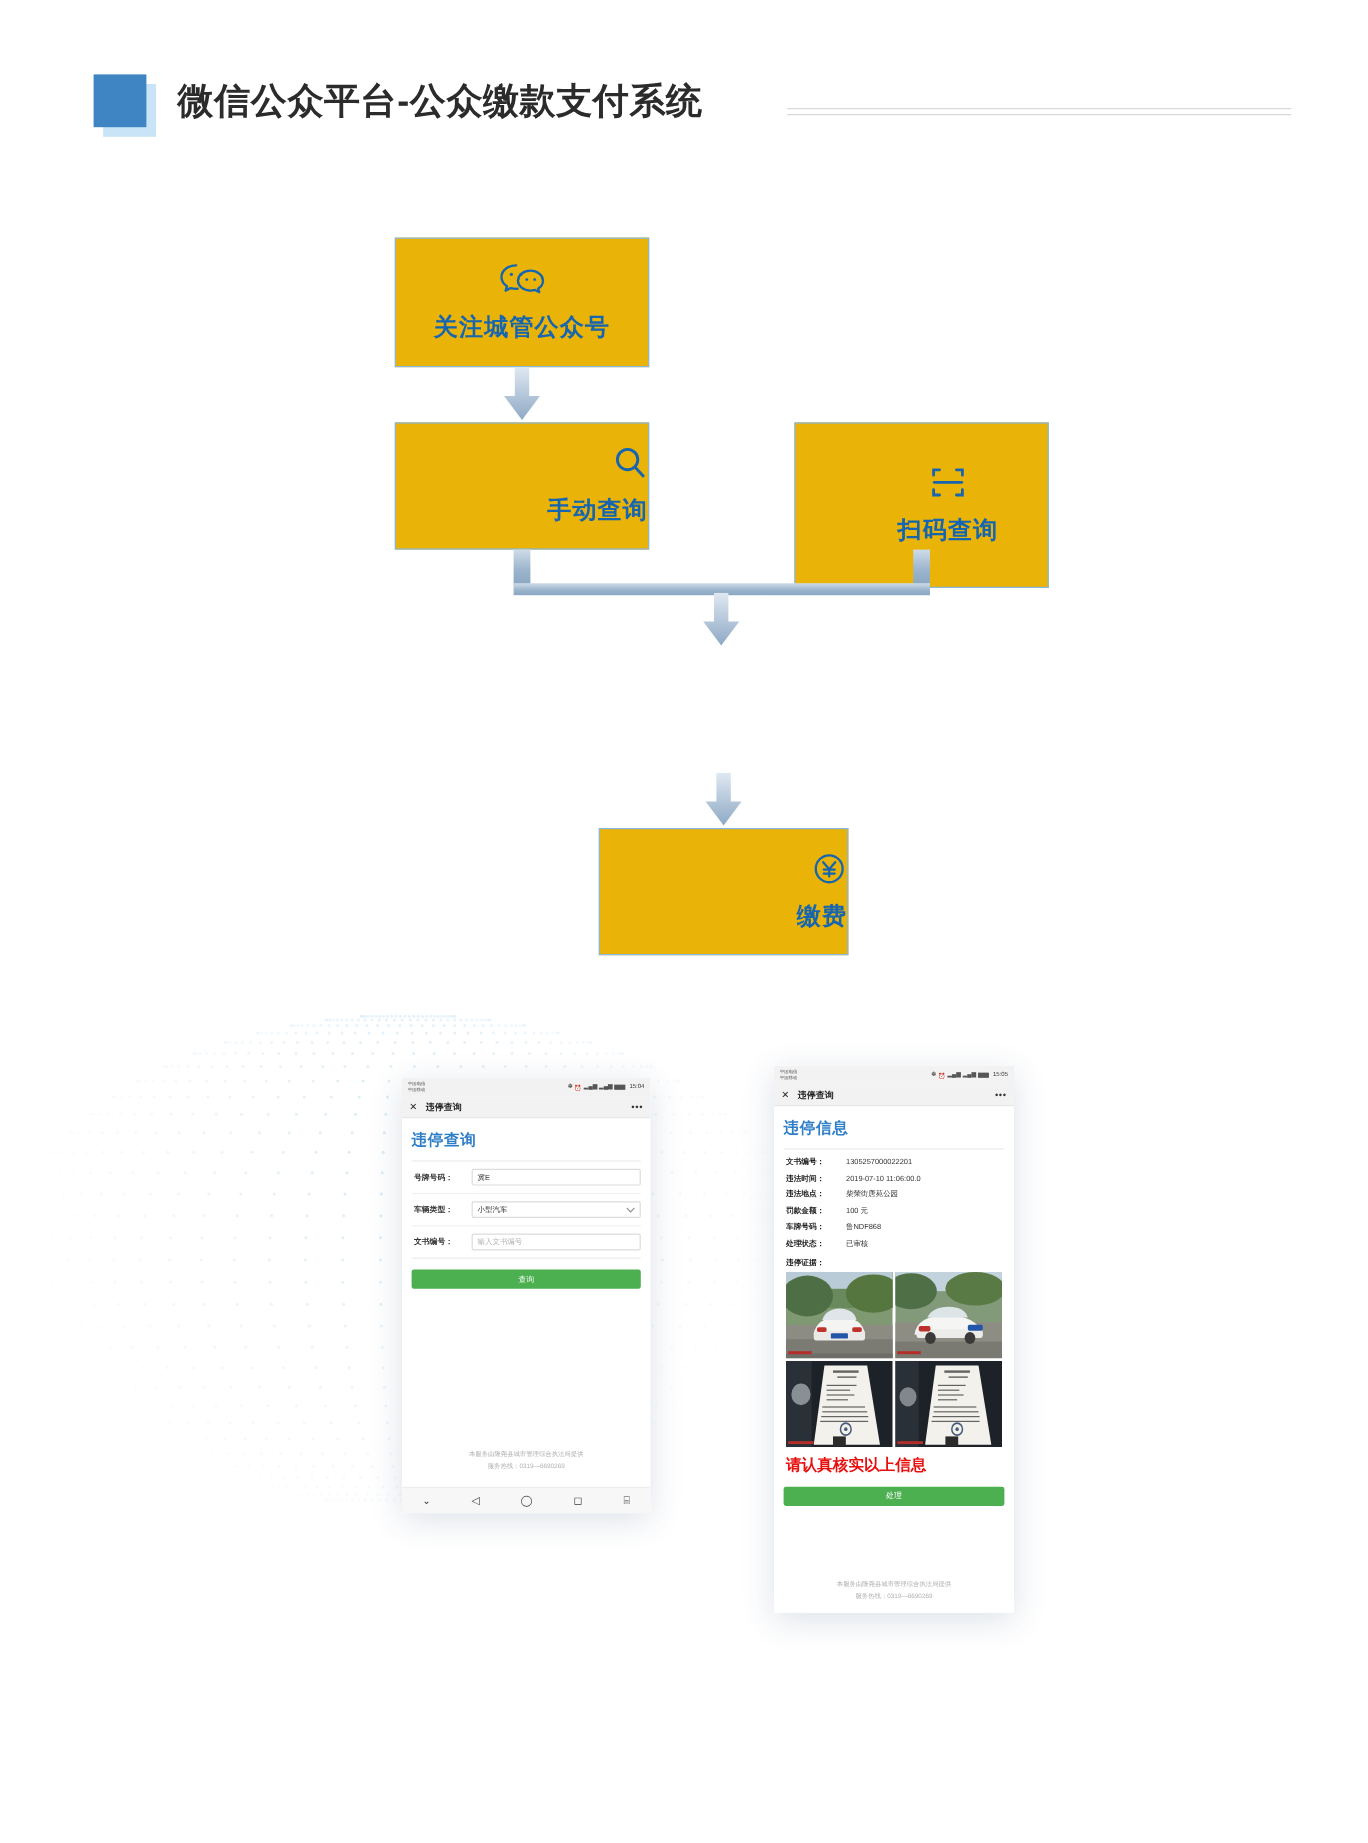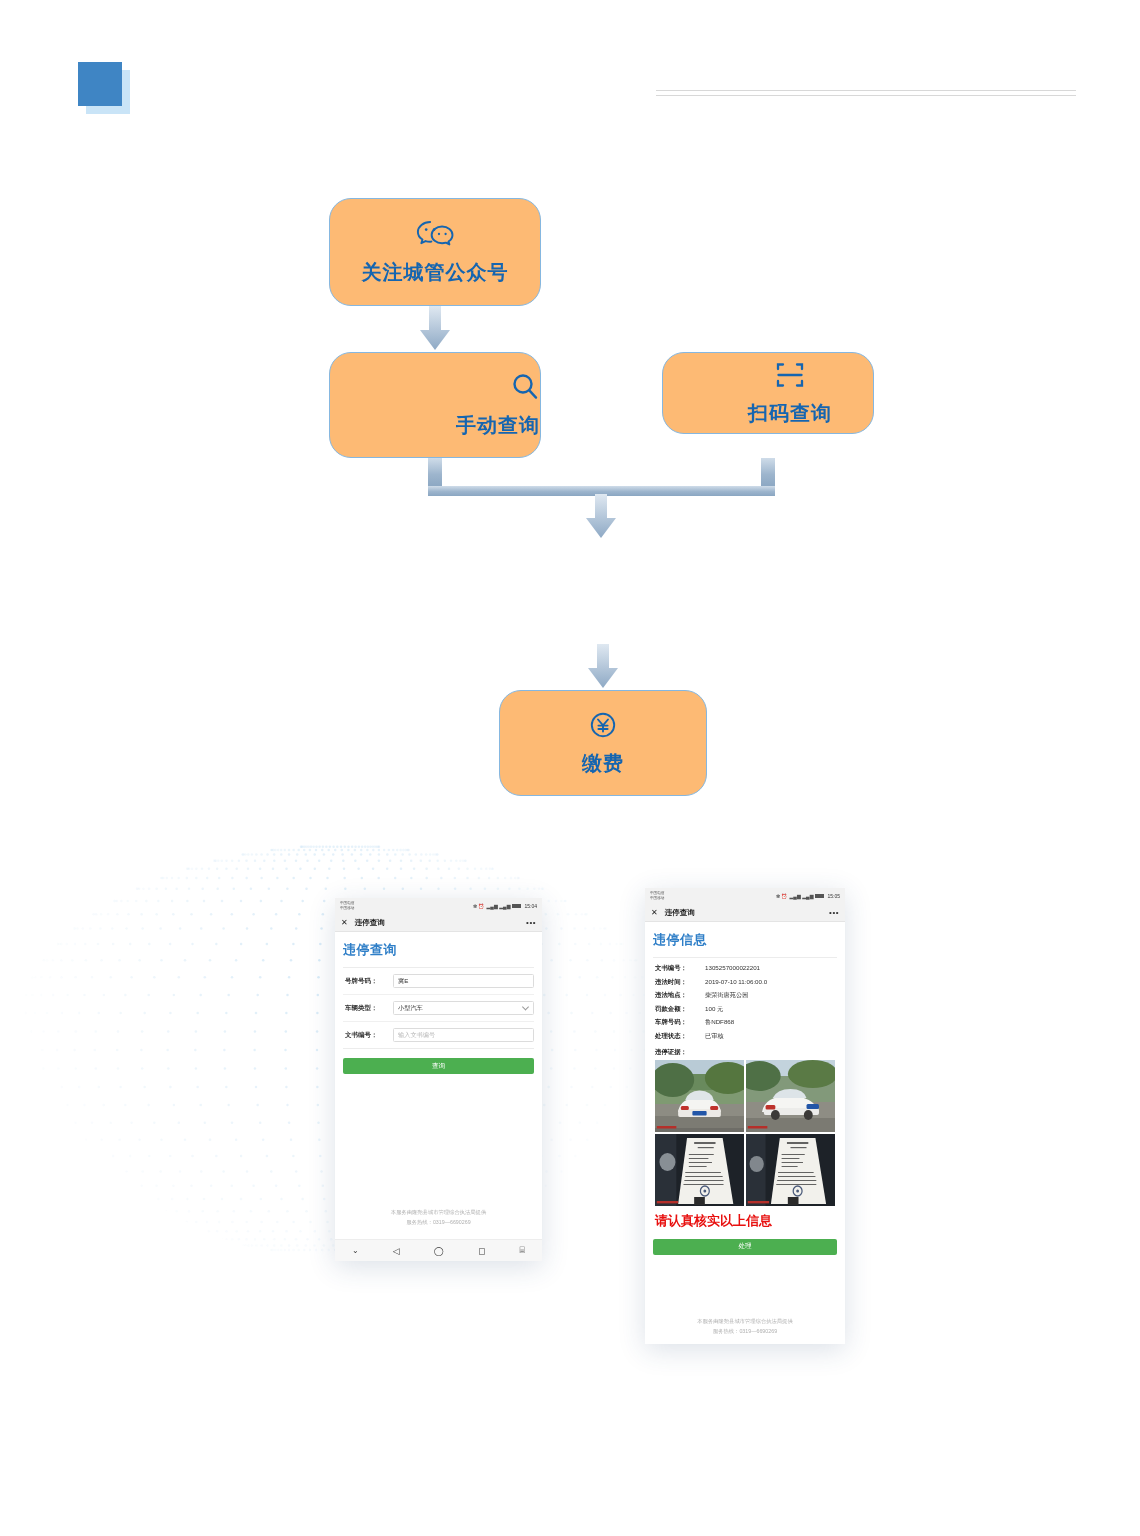--- a/index.html
+++ b/index.html
@@ -33,36 +33,36 @@
     white-space: nowrap;
   }
   .header-rules { position: absolute; left: 656px; top: 90px; width: 420px; }
   .header-rules .rule { height: 1px; background: #d8d8d8; }
   .header-rules .rule + .rule { margin-top: 4px; }
 
   
   .flow { position: absolute; left: 0; top: 0; width: 1140px; height: 820px; }
   .node {
     position: absolute;
-    background: #fdba74;
+    background: #eab308;
     border: 1.5px solid #85b7e0;
-    border-radius: 22px;
+    border-radius: 0;
     display: flex; flex-direction: column;
     align-items: center; justify-content: center;
     color: #1a5fa8;
   }
   .node .node-icon { display: block; margin-bottom: 6px; }
   .node .node-label {
     font-size: 20px; font-weight: bold; color: #1565b0; letter-spacing: 1px;
   }
   #node-follow   { left: 329px; top: 198px;  width: 212px; height: 108px; }
   #node-manual   { left: 329px; top: 352px;  width: 212px; height: 106px; align-items: flex-end; }
-  #node-scan     { left: 662px; top: 352px;  width: 212px; height: 82px; padding-left: 44px; }
+  #node-scan     { left: 662px; top: 352px;  width: 212px; height: 138px; padding-left: 44px; }
   #node-detail   { left: 496px; top: 536px;  width: 208px; height: 106px; }
-  #node-pay      { left: 499px; top: 690px;  width: 208px; height: 106px; }
+  #node-pay      { left: 499px; top: 690px;  width: 208px; height: 106px; align-items: flex-end; }
 
   .arrow { position: absolute; }
   .connector-line {
     position: absolute;
     background: linear-gradient(to bottom, #cfdce9 0%, #9db5cd 55%, #8aa6c2 100%);
   }
 
   
   .phone {
     position: absolute;
@@ -1184,20 +1184,21 @@
           <circle cx="458.9" cy="246.8" r="1.25" fill="#bcdcf2" opacity="0.11"></circle>
         </g>
     </g>
   </svg>
 
   <div class="header">
     <div class="logo-mark">
       <div class="sq-back"></div>
       <div class="sq-front"></div>
     </div>
+    <div class="header-title">微信公众平台-公众缴款支付系统</div>
     <div class="header-rules">
       <div class="rule"></div>
       <div class="rule"></div>
     </div>
   </div>
 
   <div class="flow">
 
     <div class="node" id="node-follow">
       <span class="node-icon">

